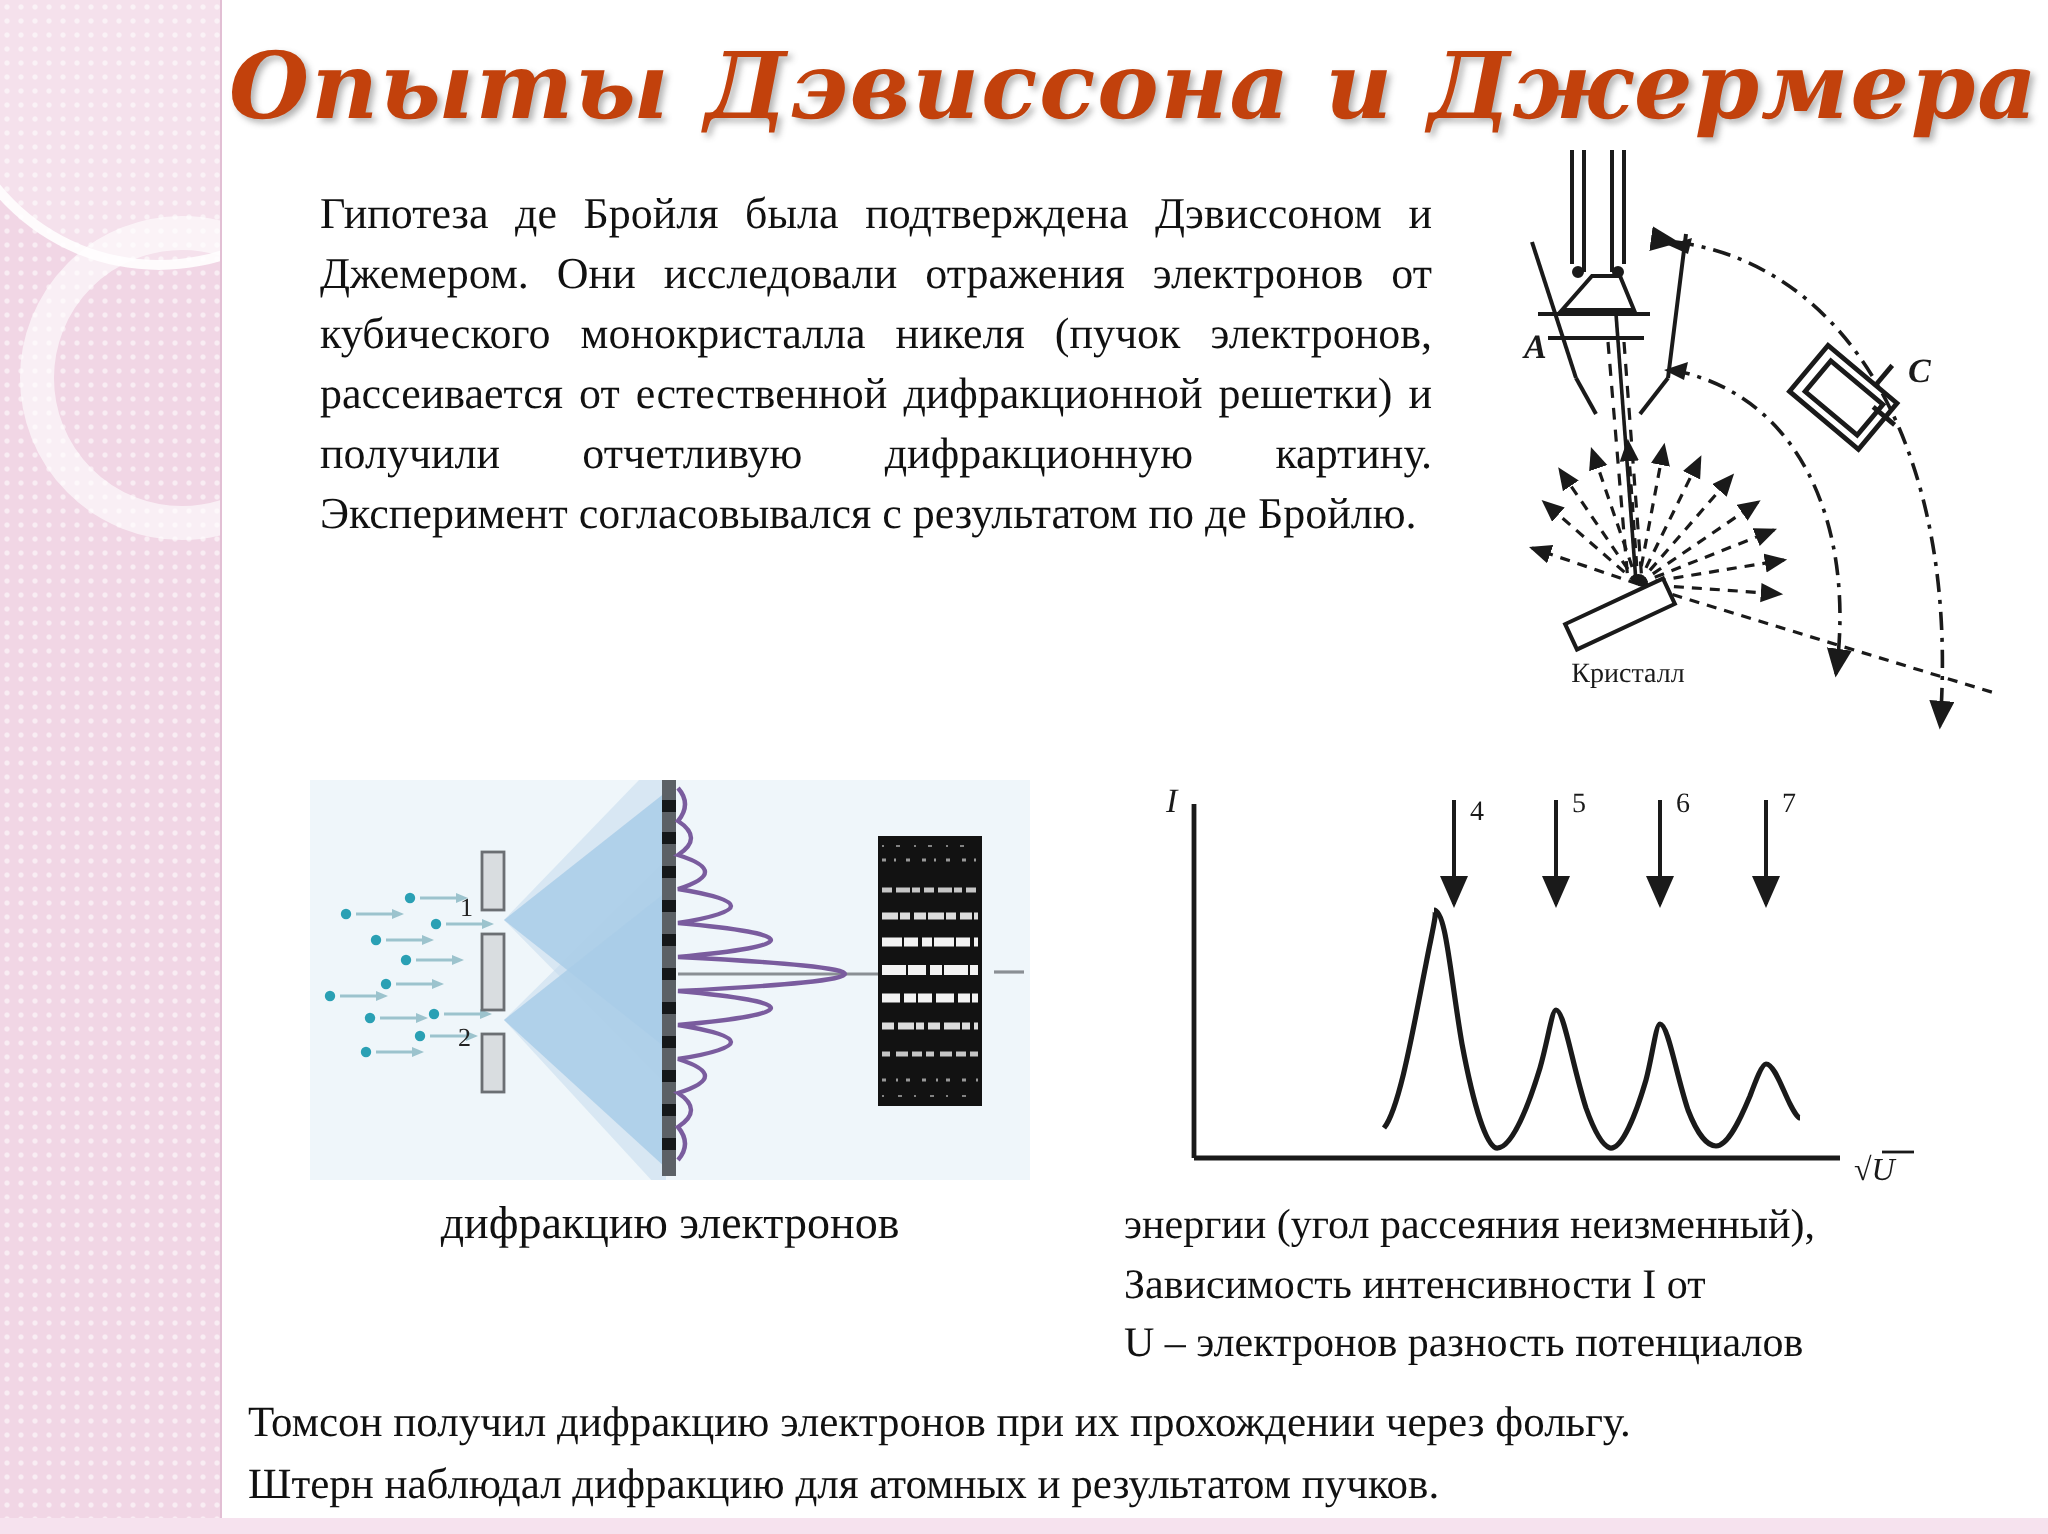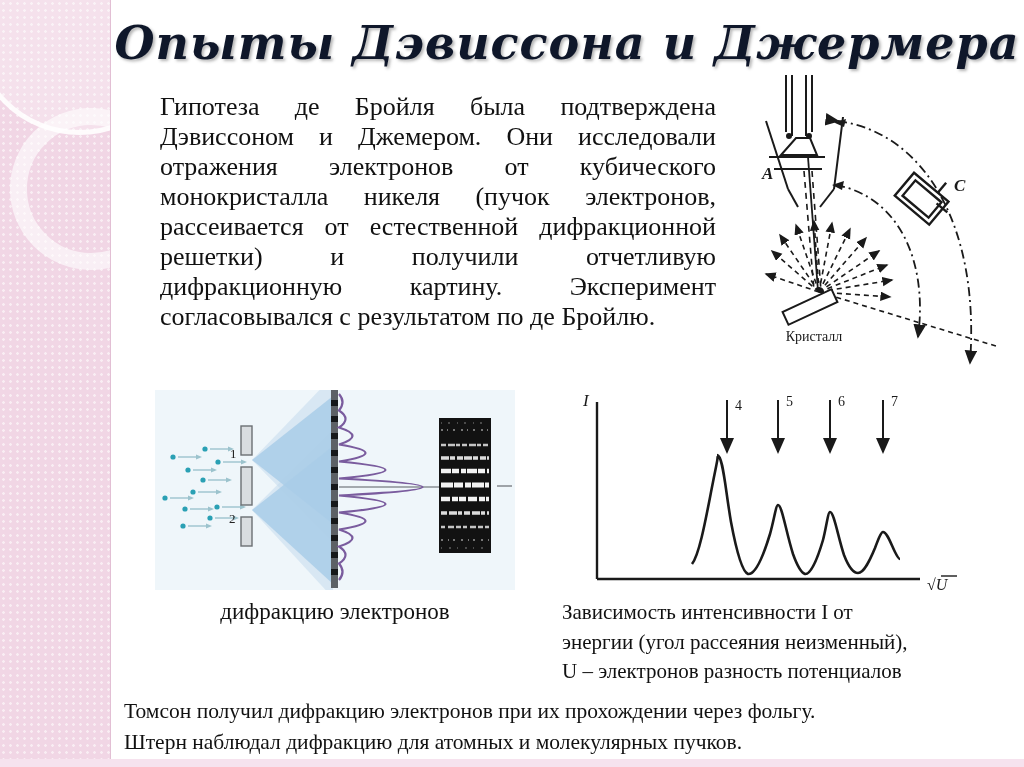--- a/index.html
+++ b/index.html
@@ -11,25 +11,25 @@
            background-image:radial-gradient(rgba(255,255,255,.55) 1px, rgba(0,0,0,0) 1.6px);
            background-size:7px 7px;border-right:1px solid #e2bfd4;}
   .sb-circle{position:absolute;border-radius:50%;}
   .sb-c1{left:-28px;top:-80px;width:205px;height:205px;border:5px solid rgba(255,255,255,.85);
          background:rgba(255,255,255,.28);}
   .sb-c2{left:10px;top:108px;width:128px;height:128px;border:17px solid rgba(255,255,255,.6);}
   .bottom-strip{position:absolute;left:0;bottom:0;width:1024px;height:8px;background:#f6e2ee;}
   
   .title{position:absolute;left:110px;right:0;top:16px;text-align:center;
          font-family:"DejaVu Serif",serif;font-style:italic;font-weight:bold;
-         font-size:46px;color:#0f172a;letter-spacing:1px;
+         font-size:46px;color:#c2410c;letter-spacing:1px;
          text-shadow:2px 2px 3px rgba(90,90,90,.45);}
   
   .body-par{position:absolute;left:160px;top:92px;width:556px;
-            font-size:26px;line-height:30px;text-align:justify;}
+            font-size:22px;line-height:30px;text-align:justify;}
   
   .apparatus{position:absolute;left:722px;top:75px;}
   .dslit{position:absolute;left:155px;top:390px;}
   .graph{position:absolute;left:565px;top:382px;}
   
   .cap-left{position:absolute;left:150px;top:599px;width:370px;text-align:center;
             font-size:23px;}
   .cap-right{position:absolute;left:562px;top:598px;width:455px;font-size:21px;line-height:29.5px;}
   .cap-right span{display:block;}
   .footer{position:absolute;left:124px;top:696px;width:900px;font-size:21.5px;line-height:31px;}
@@ -261,23 +261,23 @@
       <text x="170" y="28">4</text>
       <text x="221" y="24">5</text>
       <text x="273" y="24">6</text>
       <text x="326" y="24">7</text>
     </g>
   </svg>
 
   <div class="cap-left">дифракцию электронов</div>
 
   <div class="cap-right">
+    <span>энергии (угол рассеяния неизменный),</span>
     <span>Зависимость интенсивности I от</span>
-    <span>энергии (угол рассеяния неизменный),</span>
     <span>U – электронов разность потенциалов</span>
   </div>
 
   <div class="footer">
     <span>Томсон получил дифракцию электронов при их прохождении через фольгу.</span>
-    <span>Штерн наблюдал дифракцию для атомных и молекулярных пучков.</span>
+    <span>Штерн наблюдал дифракцию для атомных и результатом пучков.</span>
   </div>
 
 </div>
 
 </body></html>

